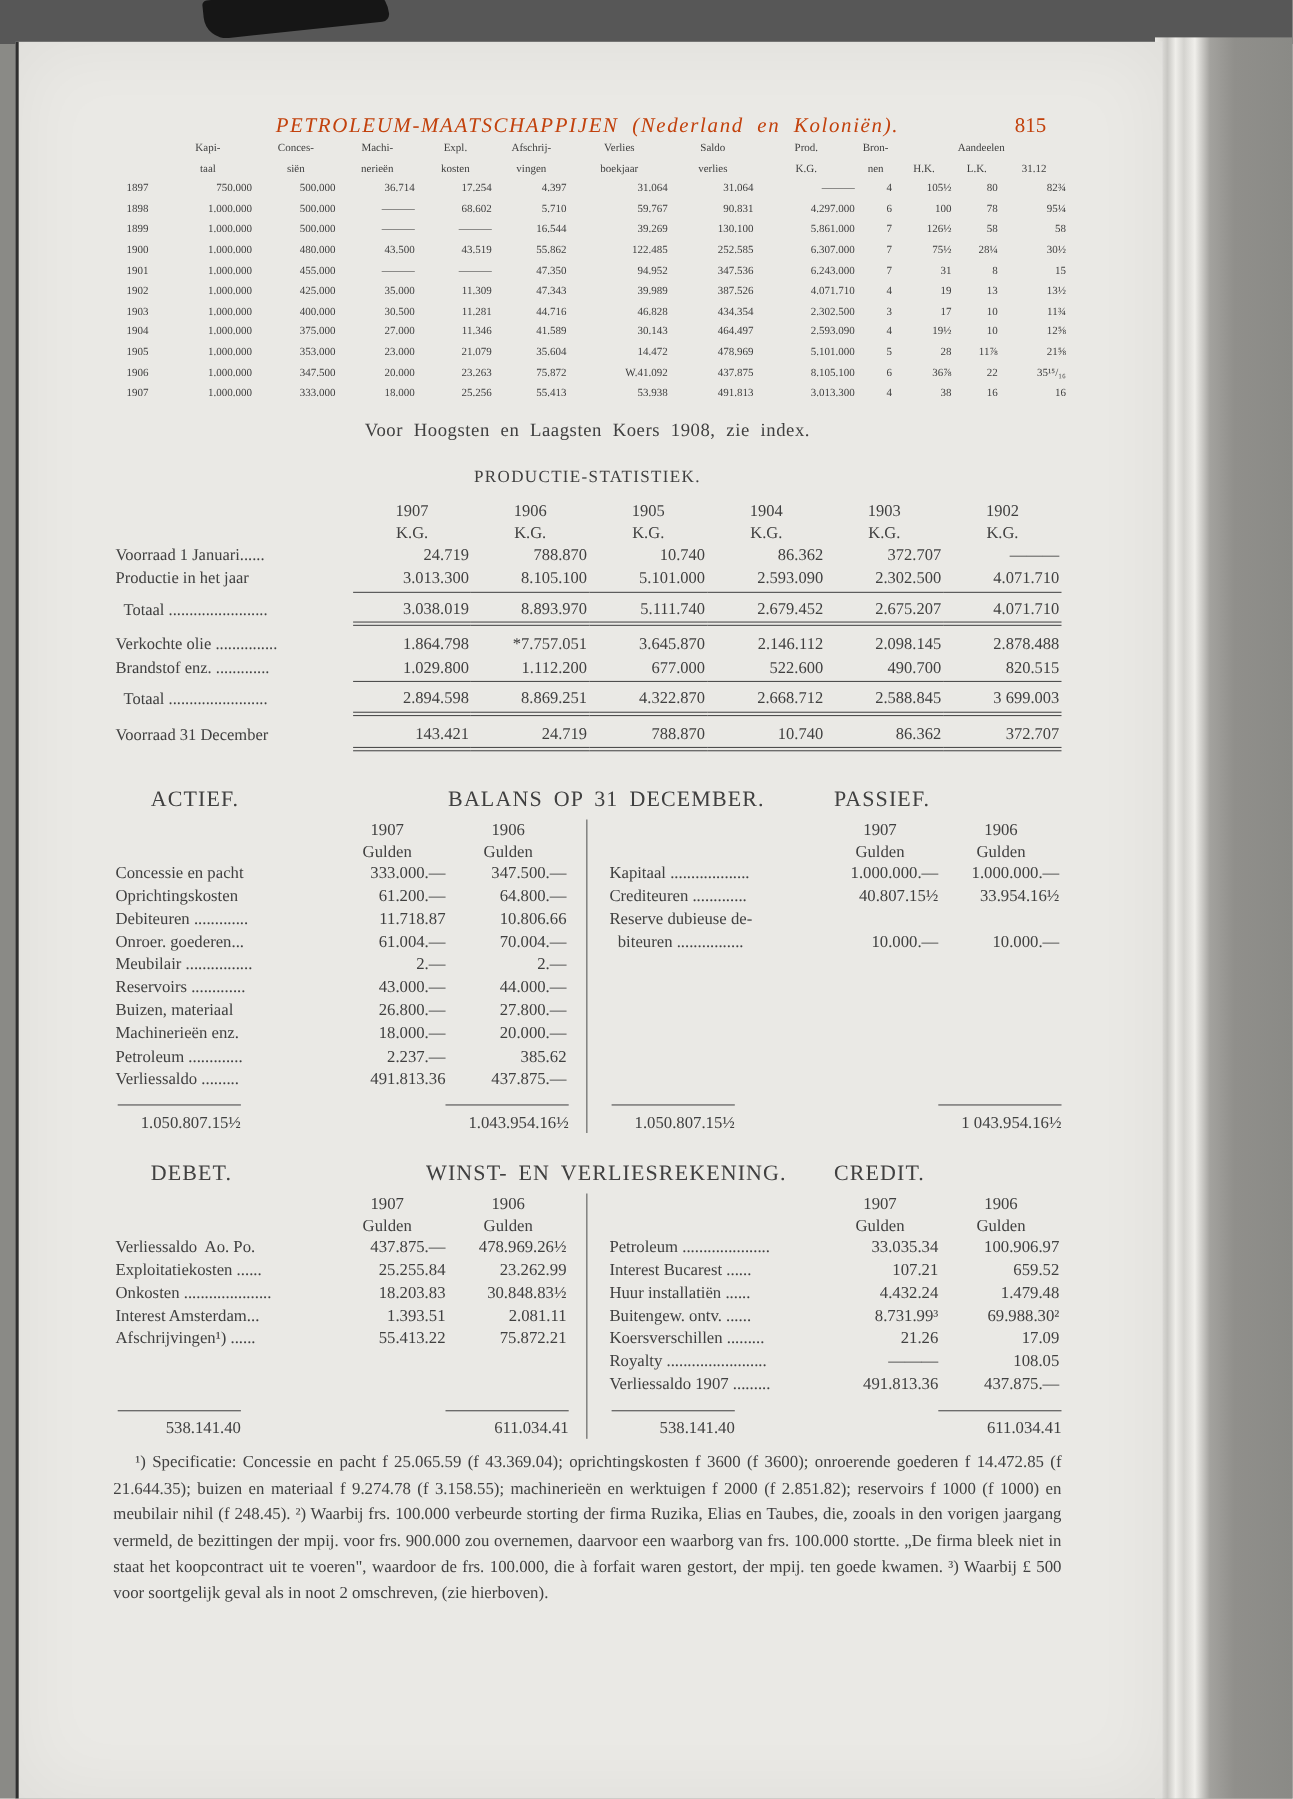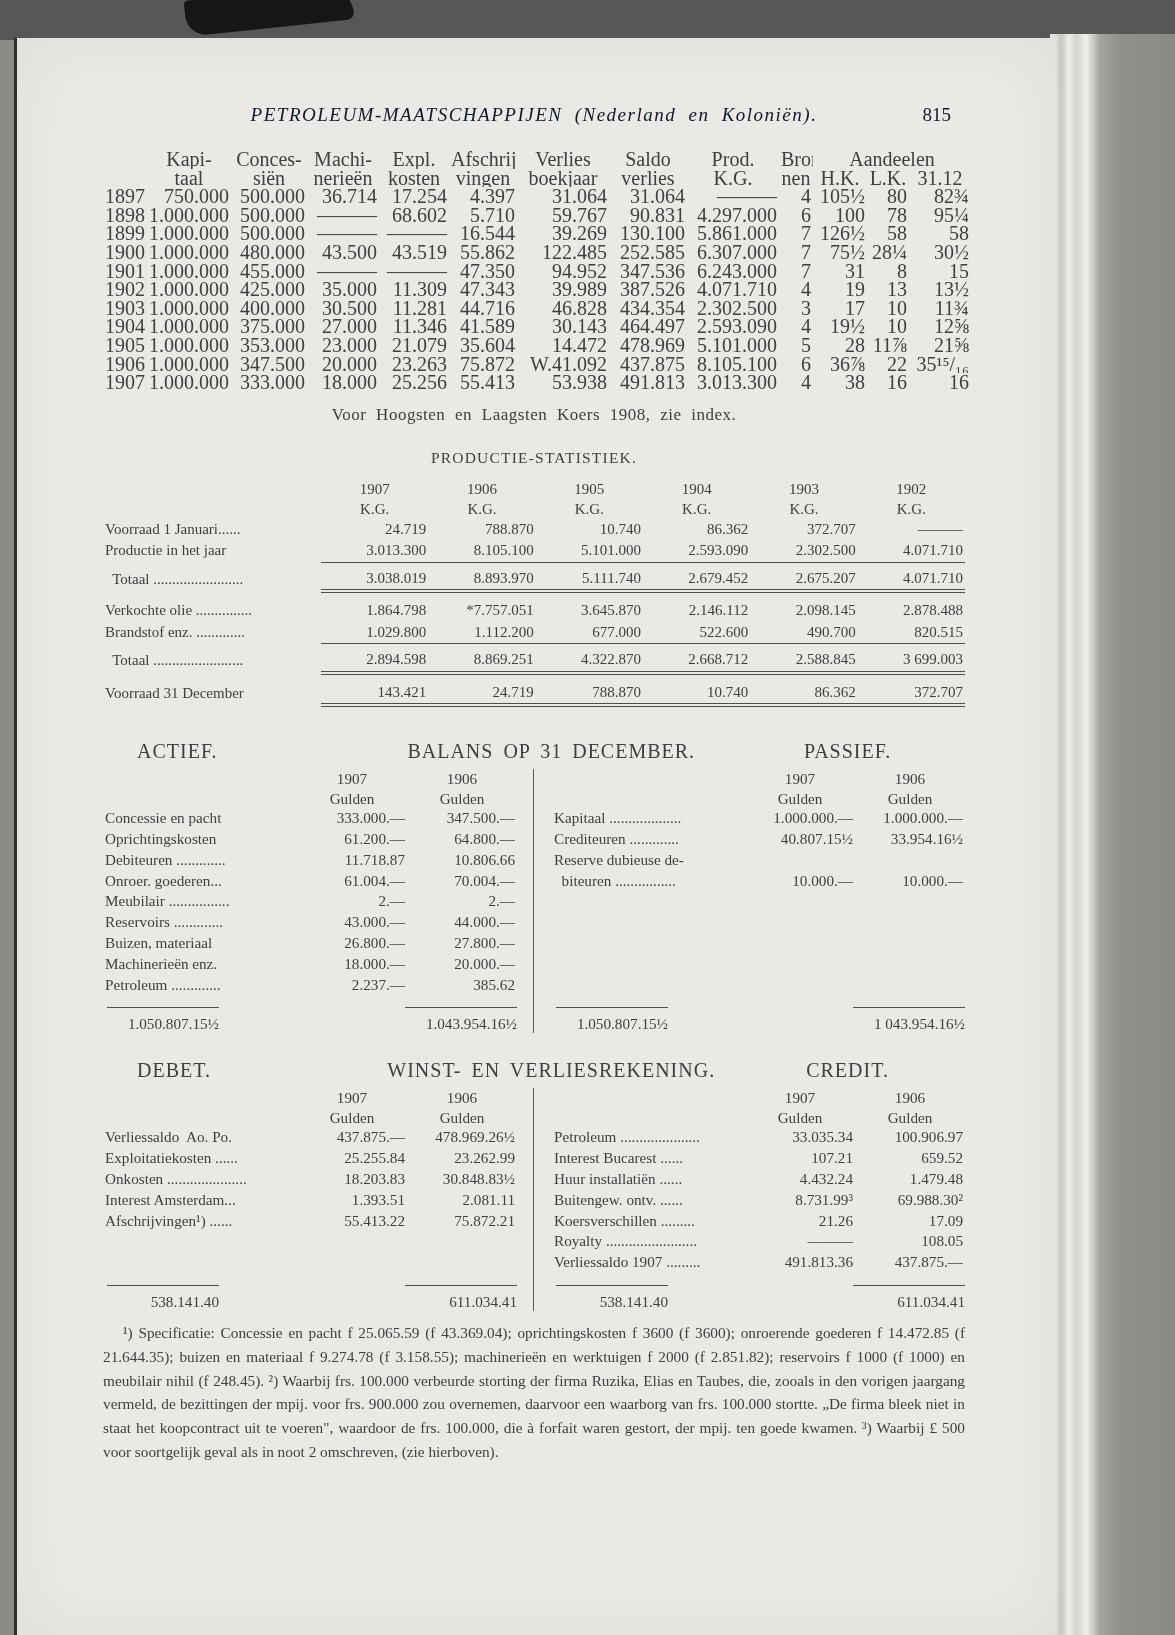--- a/index.html
+++ b/index.html
@@ -11,27 +11,27 @@
   }
   .top-strip{position:absolute;top:0;left:0;width:1175px;height:40px;background:#575757;}
   .corner-blob{position:absolute;top:-8px;left:185px;width:168px;height:36px;background:#161616;
     transform:rotate(-6deg);border-radius:6px 42px 10px 30px;}
   .page-stack{position:absolute;top:34px;left:1050px;width:125px;height:1601px;
     background:linear-gradient(90deg,#e9e8e4 0%,#dcdbd7 5%,#c8c7c3 9%,#efeeea 15%,#d4d3cf 21%,#f0efeb 29%,#a3a29e 40%,#908f8b 58%,#8a8a86 100%);}
   .page{position:absolute;left:14px;top:38px;width:1040px;height:1597px;background:#eae9e5;
     border-left:3px solid #2f2f2f;box-shadow:inset 0 0 70px rgba(0,0,0,0.05);}
   .content{position:absolute;left:86px;top:66px;width:862px;}
 
-  .running-head{position:relative;font-style:italic;font-size:19px;letter-spacing:1.5px;color:#0f172a;text-align:center;word-spacing:6px;}
+  .running-head{position:relative;font-style:italic;font-size:19px;letter-spacing:1.5px;color:#c2410c;text-align:center;word-spacing:6px;}
   .running-head .pagenum{position:absolute;right:14px;top:0;font-style:normal;letter-spacing:0;}
 
   table{border-collapse:collapse;}
   td{white-space:pre;overflow:hidden;padding:0 2px;}
 
-  .year-table{width:100%;table-layout:fixed;font-size:20px;line-height:18.6px;margin-top:24px;}
+  .year-table{width:100%;table-layout:fixed;font-size:10px;line-height:18.6px;}
   .year-table td{text-align:right;}
   .year-table td:first-child{text-align:center;}
   .year-table thead td{text-align:center;}
   .yt-c0{width:44px;}.yt-c1{width:84px;}.yt-c2{width:76px;}.yt-c3{width:72px;}.yt-c4{width:70px;}
   .yt-c5{width:68px;}.yt-c6{width:92px;}.yt-c7{width:78px;}.yt-c8{width:92px;}.yt-c9{width:34px;}
   .yt-c10{width:54px;}.yt-c11{width:42px;}.yt-c12{width:62px;}
 
   .koers-note{text-align:center;font-size:17px;margin-top:13px;word-spacing:5px;letter-spacing:0.5px;}
   .section-title{text-align:center;font-size:15.5px;letter-spacing:1.2px;margin-top:24px;}
 
@@ -40,21 +40,21 @@
   .prod-table td:first-child{text-align:left;}
   .prod-table thead td{text-align:center;line-height:20px;}
   .pt-lbl{width:218px;}
   .prod-table tr.rl td.line{border-top:1.4px solid #4e4e4e;height:5px;}
   .prod-table tr.rl td.dbl{border-top:4px double #4e4e4e;height:7px;}
 
   .statement{margin-top:26px;}
   .stmt-head{display:flex;font-size:20px;letter-spacing:1px;}
   .stmt-head .lh{width:28%;padding-left:34px;box-sizing:border-box;}
   .stmt-head .ct{flex:1;text-align:center;word-spacing:4px;}
-  .stmt-head .rh{width:24%;text-align:center;padding-right:28px;box-sizing:border-box;}
+  .stmt-head .rh{width:24%;text-align:left;padding-right:28px;box-sizing:border-box;}
   .stmt-body{display:flex;margin-top:6px;align-items:stretch;}
   .half{width:50%;display:flex;flex-direction:column;box-sizing:border-box;}
   .half.left{border-right:1.2px solid #5a5a5a;padding-right:16px;}
   .half.right{padding-left:18px;}
   .acct{width:100%;table-layout:fixed;font-size:15.2px;line-height:20.8px;}
   .acct td{text-align:right;}
   .acct td:first-child{text-align:left;}
   .acct thead td{text-align:center;line-height:19.5px;}
   .ac-val{width:110px;}
   .total-row{margin-top:auto;padding-top:12px;display:flex;justify-content:space-between;font-size:15.2px;}
@@ -496,20 +496,25 @@
                 <tr>
                   <td>Machinerieën enz.</td>
                   <td>18.000.—</td>
                   <td>20.000.—</td>
                 </tr>
                 <tr>
                   <td>Petroleum .............</td>
                   <td>2.237.—</td>
                   <td>385.62</td>
                 </tr>
+                <tr>
+                  <td>Verliessaldo .........</td>
+                  <td>491.813.36</td>
+                  <td>437.875.—</td>
+                </tr>
               </tbody>
           </table>
           <div class="total-row">
             <span>1.050.807.15½</span>
             <span>1.043.954.16½</span>
           </div>
         </div>
         <div class="half right">
           <table class="acct">
             <colgroup>

